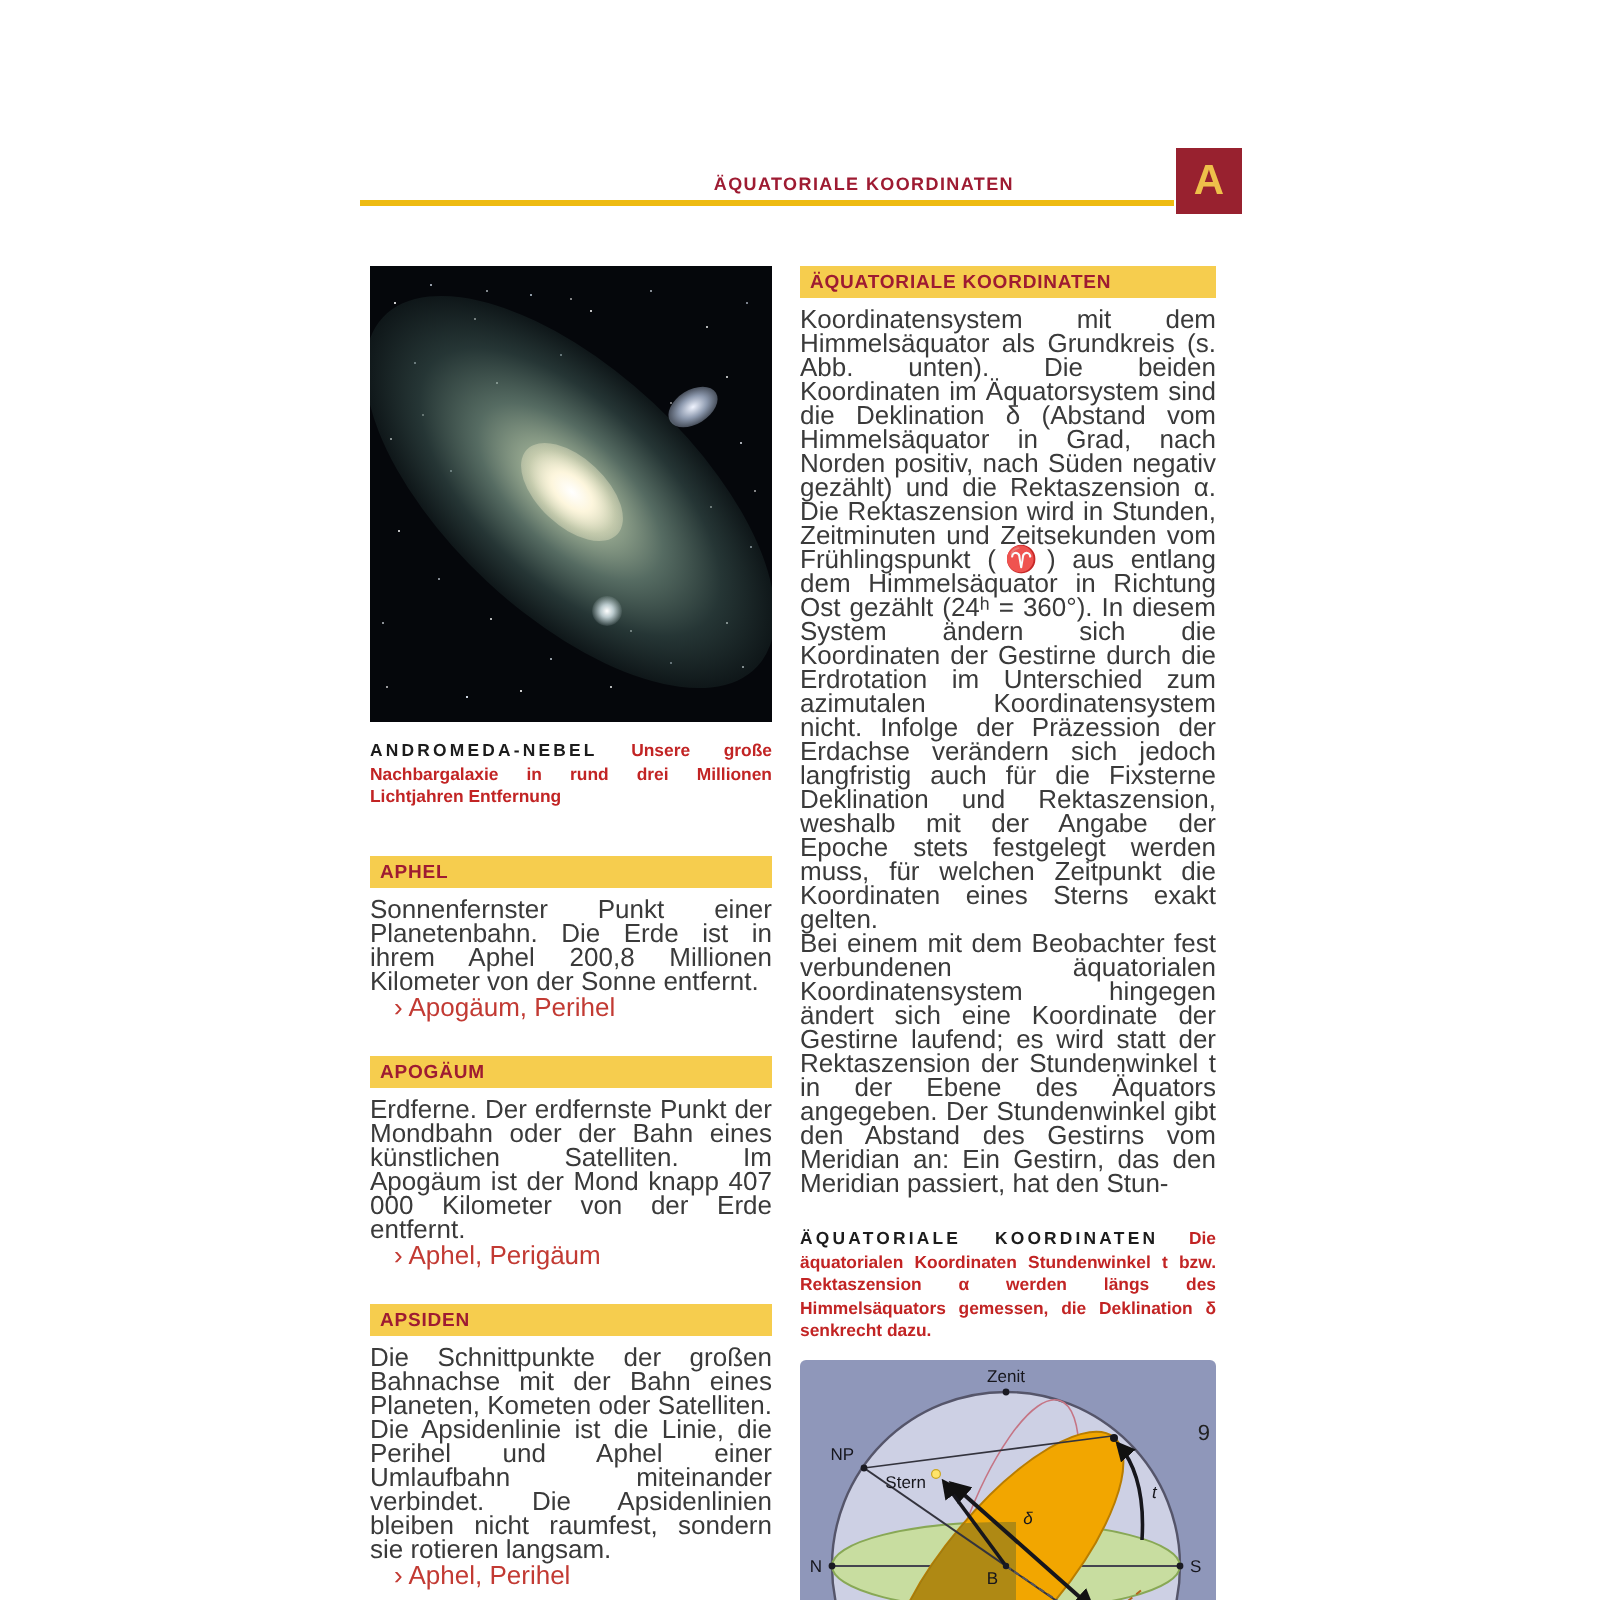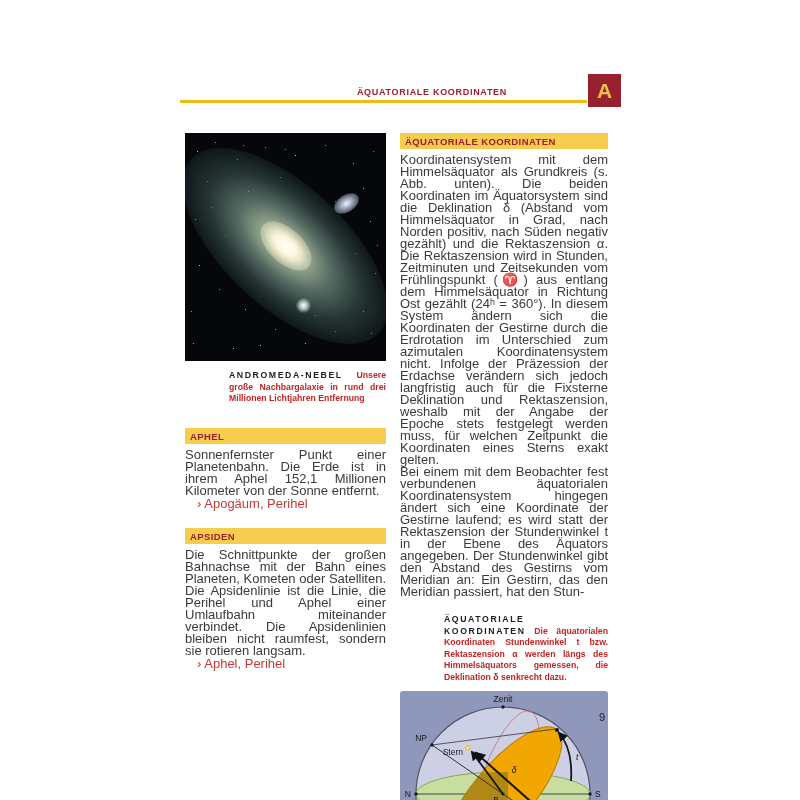--- a/index.html
+++ b/index.html
@@ -48,21 +48,21 @@
       10px 86px 0 rgba(255,255,255,.7),40px 102px 0 rgba(220,230,240,.6),185px 88px 0 rgba(235,240,250,.7),
       14px 132px 0 rgba(255,255,255,.75),34px 156px 0 rgba(215,225,235,.6),60px 176px 0 rgba(255,255,255,.7),
       90px 196px 0 rgba(225,235,245,.65),120px 210px 0 rgba(255,255,255,.7),150px 198px 0 rgba(210,220,235,.6),
       178px 178px 0 rgba(255,255,255,.7),190px 140px 0 rgba(225,232,244,.65),170px 120px 0 rgba(255,255,255,.55),
       8px 210px 0 rgba(255,255,255,.6),48px 215px 0 rgba(230,238,248,.9),75px 212px 0 rgba(255,255,255,.8),
       130px 182px 0 rgba(255,255,255,.6),26px 74px 0 rgba(255,255,255,.5),186px 200px 0 rgba(240,244,250,.7),
       100px 16px 0 rgba(255,255,255,.5),58px 12px 0 rgba(230,238,246,.55),150px 68px 0 rgba(255,255,255,.45),
       6px 178px 0 rgba(230,236,244,.6),192px 112px 0 rgba(255,255,255,.5);}
 
   
-  .caption{margin-top:9px;font-size:8.7px;line-height:11.5px;text-align:justify;margin-left:44px;}
+  .caption{margin-top:9px;font-size:8.7px;line-height:11.5px;text-align:justify;}
   .caption .cap-title{color:#1c1c1c;font-weight:bold;letter-spacing:1.6px;}
   .caption .cap-text{color:#c22424;font-weight:bold;}
   .fig-caption{margin-top:16px;}
 
   
   .diagram{display:block;margin-top:8px;}
   .dlabel{font-size:8px;fill:#26262e;}
   .dlabel-b{font-size:8.5px;fill:#16161c;}
 
   
@@ -89,27 +89,35 @@
     </div>
 
     <div class="caption">
       <span class="cap-title">ANDROMEDA-NEBEL</span>
       <span> </span>
       <span class="cap-text">Unsere große Nachbargalaxie in rund drei Millionen Lichtjahren Entfernung</span>
     </div>
 
     <div class="entry entry-first">
       <div class="term">APHEL</div>
-      <p class="def">Sonnenfernster Punkt einer Planetenbahn. Die Erde ist in ihrem Aphel 152,1 Millionen Kilometer von der Sonne entfernt.</p>
+      <p class="def">Sonnenfernster Punkt einer Planetenbahn. Die Erde ist in ihrem Aphel 200,8 Millionen Kilometer von der Sonne entfernt.</p>
       <div class="see">
         <span>›</span>
         <span>Apogäum, Perihel</span>
       </div>
     </div>
 
+    <div class="entry">
+      <div class="term">APOGÄUM</div>
+      <p class="def">Erdferne. Der erdfernste Punkt der Mondbahn oder der Bahn eines künstlichen Satelliten. Im Apogäum ist der Mond knapp 407 000 Kilometer von der Erde entfernt.</p>
+      <div class="see">
+        <span>›</span>
+        <span>Aphel, Perigäum</span>
+      </div>
+    </div>
 
     <div class="entry">
       <div class="term">APSIDEN</div>
       <p class="def">Die Schnittpunkte der großen Bahnachse mit der Bahn eines Planeten, Kometen oder Satelliten. Die Apsidenlinie ist die Linie, die Perihel und Aphel einer Umlaufbahn miteinander verbindet. Die Apsidenlinien bleiben nicht raumfest, sondern sie rotieren langsam.</p>
       <div class="see">
         <span>›</span>
         <span>Aphel, Perihel</span>
       </div>
     </div>
   </div>

